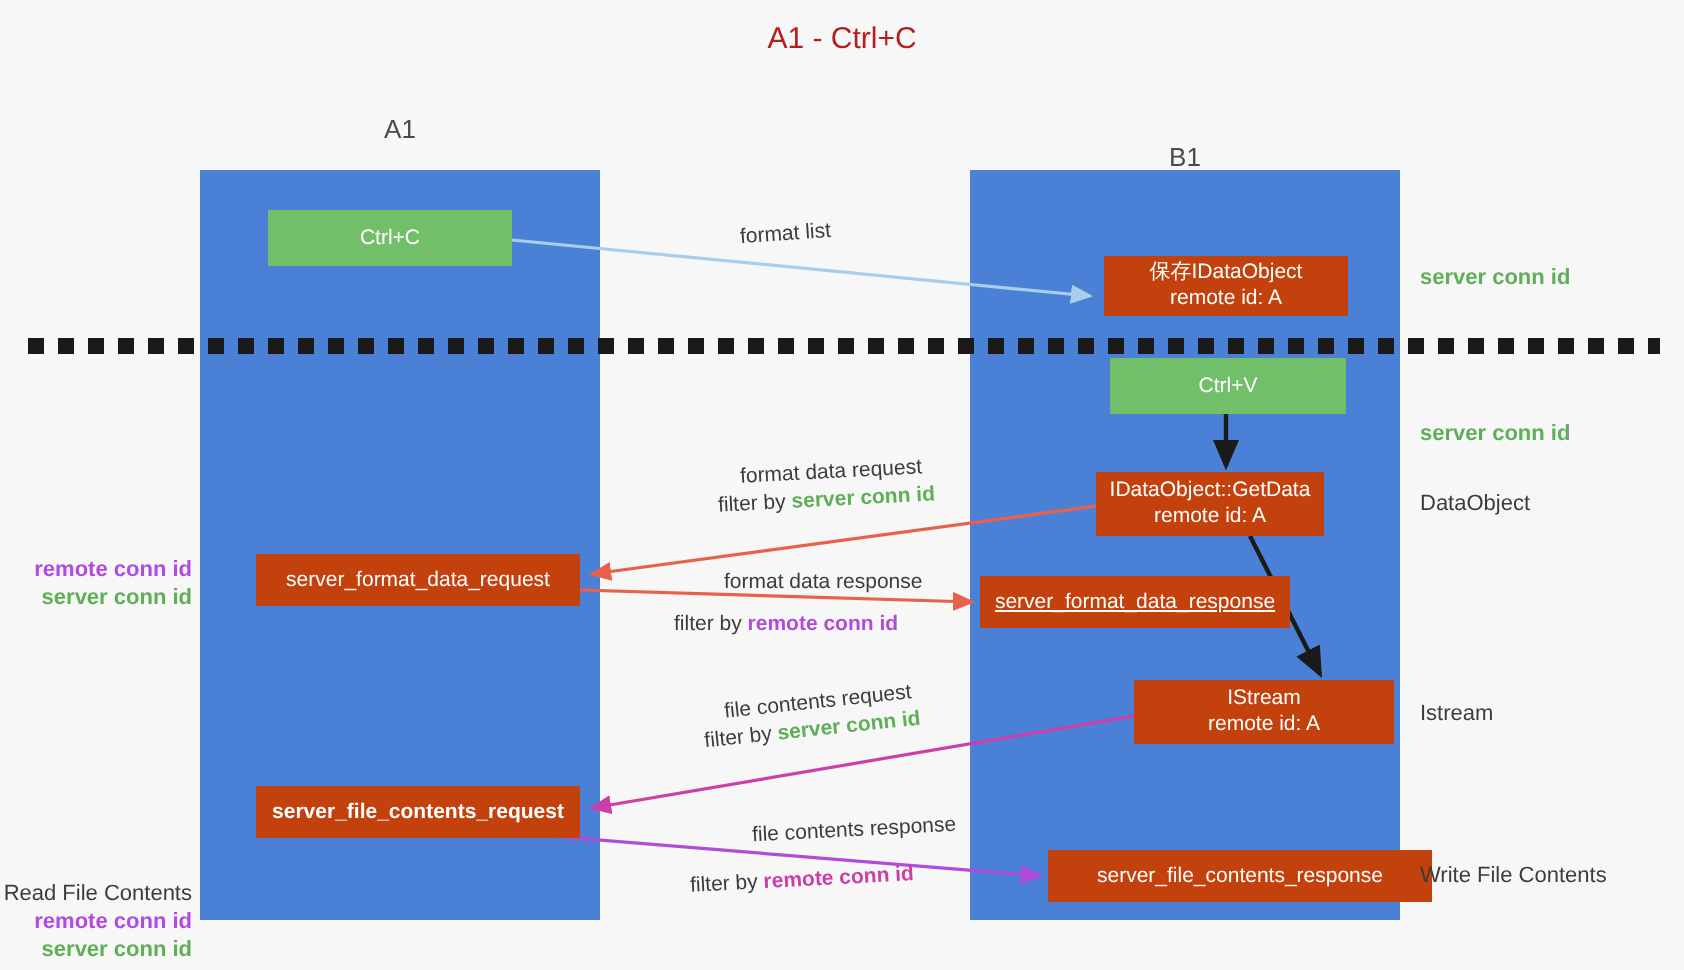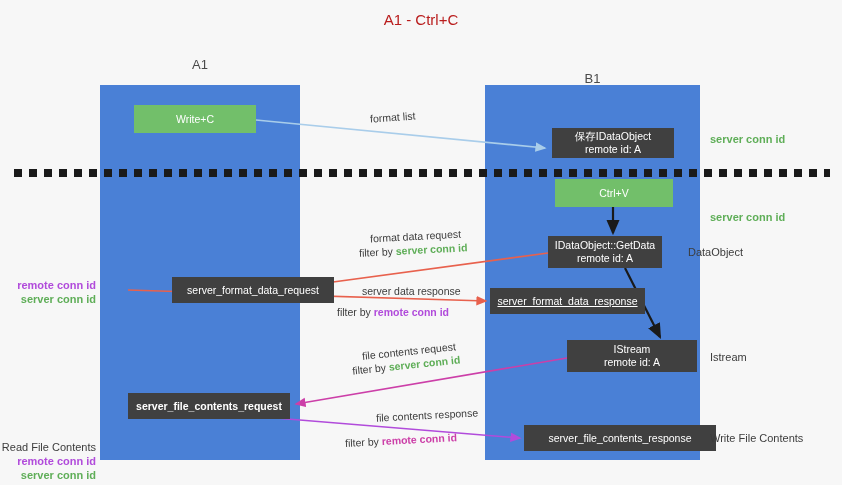--- a/index.html
+++ b/index.html
@@ -70,44 +70,44 @@
     align-items: center;
     justify-content: center;
     color: #ffffff;
     font-size: 10.5px;
     line-height: 13px;
     text-align: center;
     padding: 2px 6px;
   }
   .box .ln2 { display: block; }
   .box-green  { background: #72bf6a; }
-  .box-orange { background: #404040; }
+  .box-orange { background: #c2410c; }
 
   #box-ctrl-c   { left: 134px; top: 105px; width: 122px; height: 28px; }
   #box-ctrl-v   { left: 555px; top: 179px; width: 118px; height: 28px; }
   #box-save-ido { left: 552px; top: 128px; width: 122px; height: 30px; }
   #box-getdata  { left: 548px; top: 236px; width: 114px; height: 32px; }
   #box-istream  { left: 567px; top: 340px; width: 130px; height: 32px; }
-  #box-sfdreq   { left: 128px; top: 277px; width: 162px; height: 26px; margin-left: 44px; }
+  #box-sfdreq   { left: 128px; top: 277px; width: 162px; height: 26px; }
   #box-sfdres   { left: 490px; top: 288px; width: 155px; height: 26px; text-decoration: underline; }
   #box-sfcreq   { left: 128px; top: 393px; width: 162px; height: 26px; font-weight: bold; }
   #box-sfcres   { left: 524px; top: 425px; width: 192px; height: 26px; }
 
   
   .right-label {
     position: absolute;
     font-size: 11px;
     line-height: 14px;
     white-space: nowrap;
   }
   .lbl-green { color: #5fae58; font-weight: bold; }
   .lbl-plain { color: #3c3c3c; }
   #rl-server-conn-1 { left: 710px; top: 132px; }
   #rl-server-conn-2 { left: 710px; top: 210px; }
-  #rl-dataobject    { left: 688px; top: 245px; }
+  #rl-dataobject    { left: 710px; top: 245px; }
   #rl-istream       { left: 710px; top: 350px; }
   #rl-write-file    { left: 710px; top: 431px; }
 
   
   .left-label {
     position: absolute;
     font-size: 11px;
     line-height: 14px;
     white-space: nowrap;
     text-align: right;
@@ -195,21 +195,21 @@
   <line x1="625" y1="268" x2="660" y2="337" stroke="#1a1a1a" stroke-width="2.2" marker-end="url(#ah-black)"></line>
 
   <line x1="567" y1="358" x2="296" y2="404" stroke="#cc3fa8" stroke-width="1.6" marker-end="url(#ah-pink)"></line>
 
   <line x1="128" y1="406" x2="520" y2="438" stroke="#b14bdb" stroke-width="1.6" marker-end="url(#ah-purple)"></line>
 </svg>
 
 <div id="dashed-separator"></div>
 
 <div class="box box-green" id="box-ctrl-c">
-  <span>Write+C</span>
+  <span>Ctrl+C</span>
 </div>
 
 <div class="box box-orange" id="box-save-ido">
   <span>保存IDataObject</span>
   <span class="ln2">remote id: A</span>
 </div>
 
 <div class="box box-green" id="box-ctrl-v">
   <span>Ctrl+V</span>
 </div>
@@ -257,21 +257,21 @@
   <div class="lbl-green">server conn id</div>
 </div>
 
 <div class="edge-label" id="el-format-list">format list</div>
 
 <div class="edge-label" id="el-fd-request">format data request</div>
 <div class="edge-label" id="el-fd-filter">
   <span>filter by </span><span class="hl-green">server conn id</span>
 </div>
 
-<div class="edge-label" id="el-fd-response">server data response</div>
+<div class="edge-label" id="el-fd-response">format data response</div>
 <div class="edge-label" id="el-fd-res-filter">
   <span>filter by </span><span class="hl-purple">remote conn id</span>
 </div>
 
 <div class="edge-label" id="el-fc-request">file contents request</div>
 <div class="edge-label" id="el-fc-filter">
   <span>filter by </span><span class="hl-green">server conn id</span>
 </div>
 
 <div class="edge-label" id="el-fc-response">file contents response</div>

